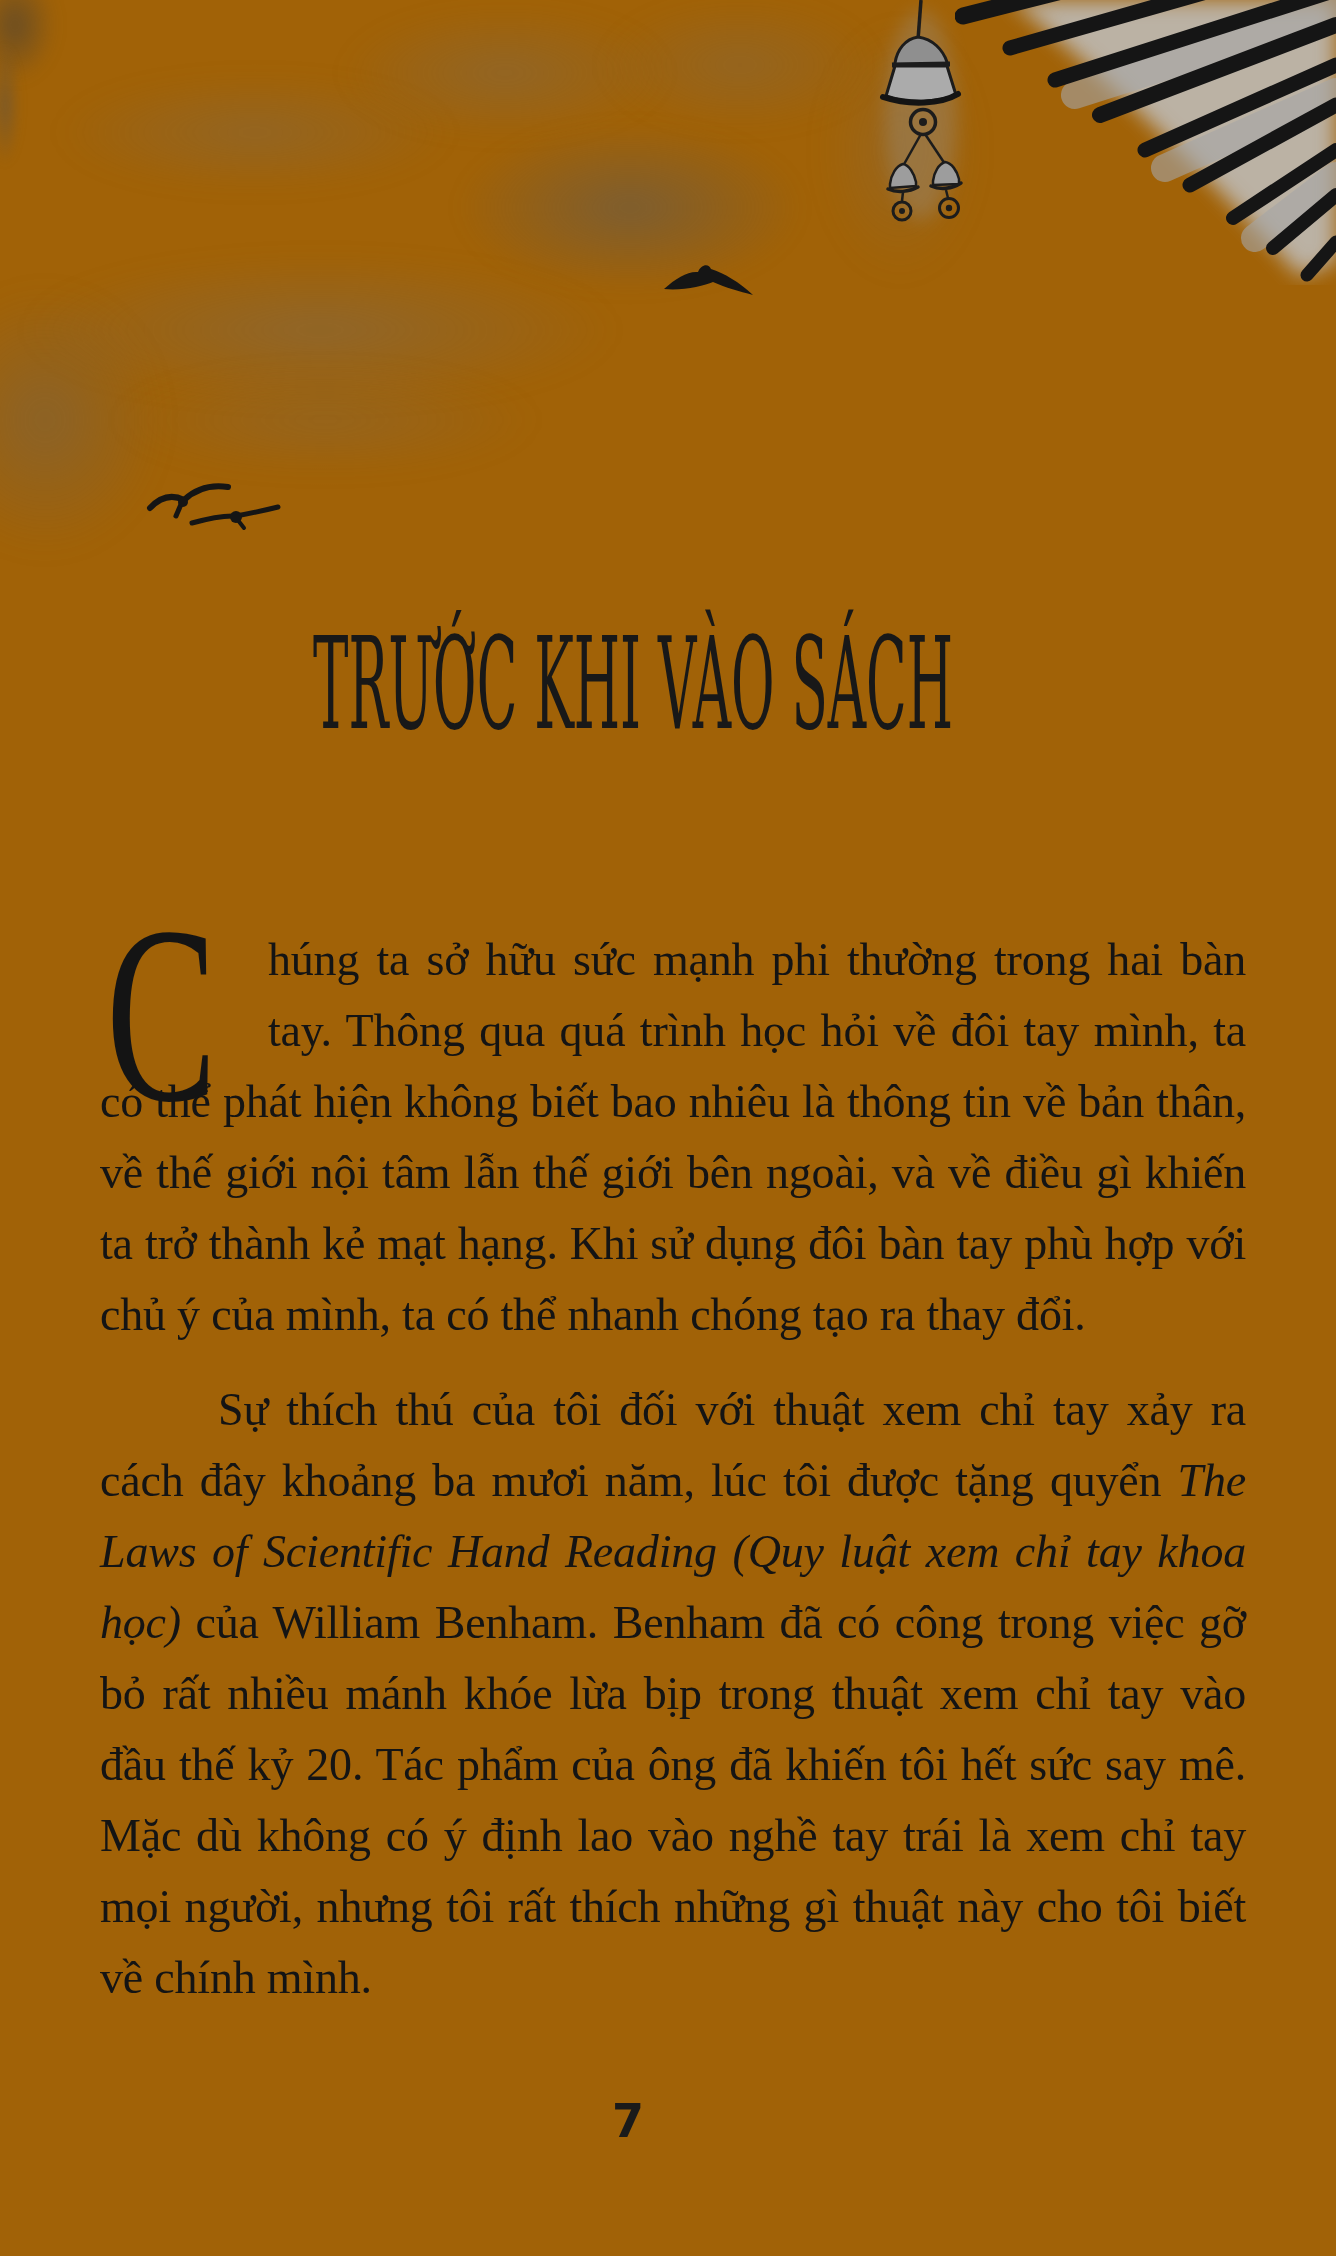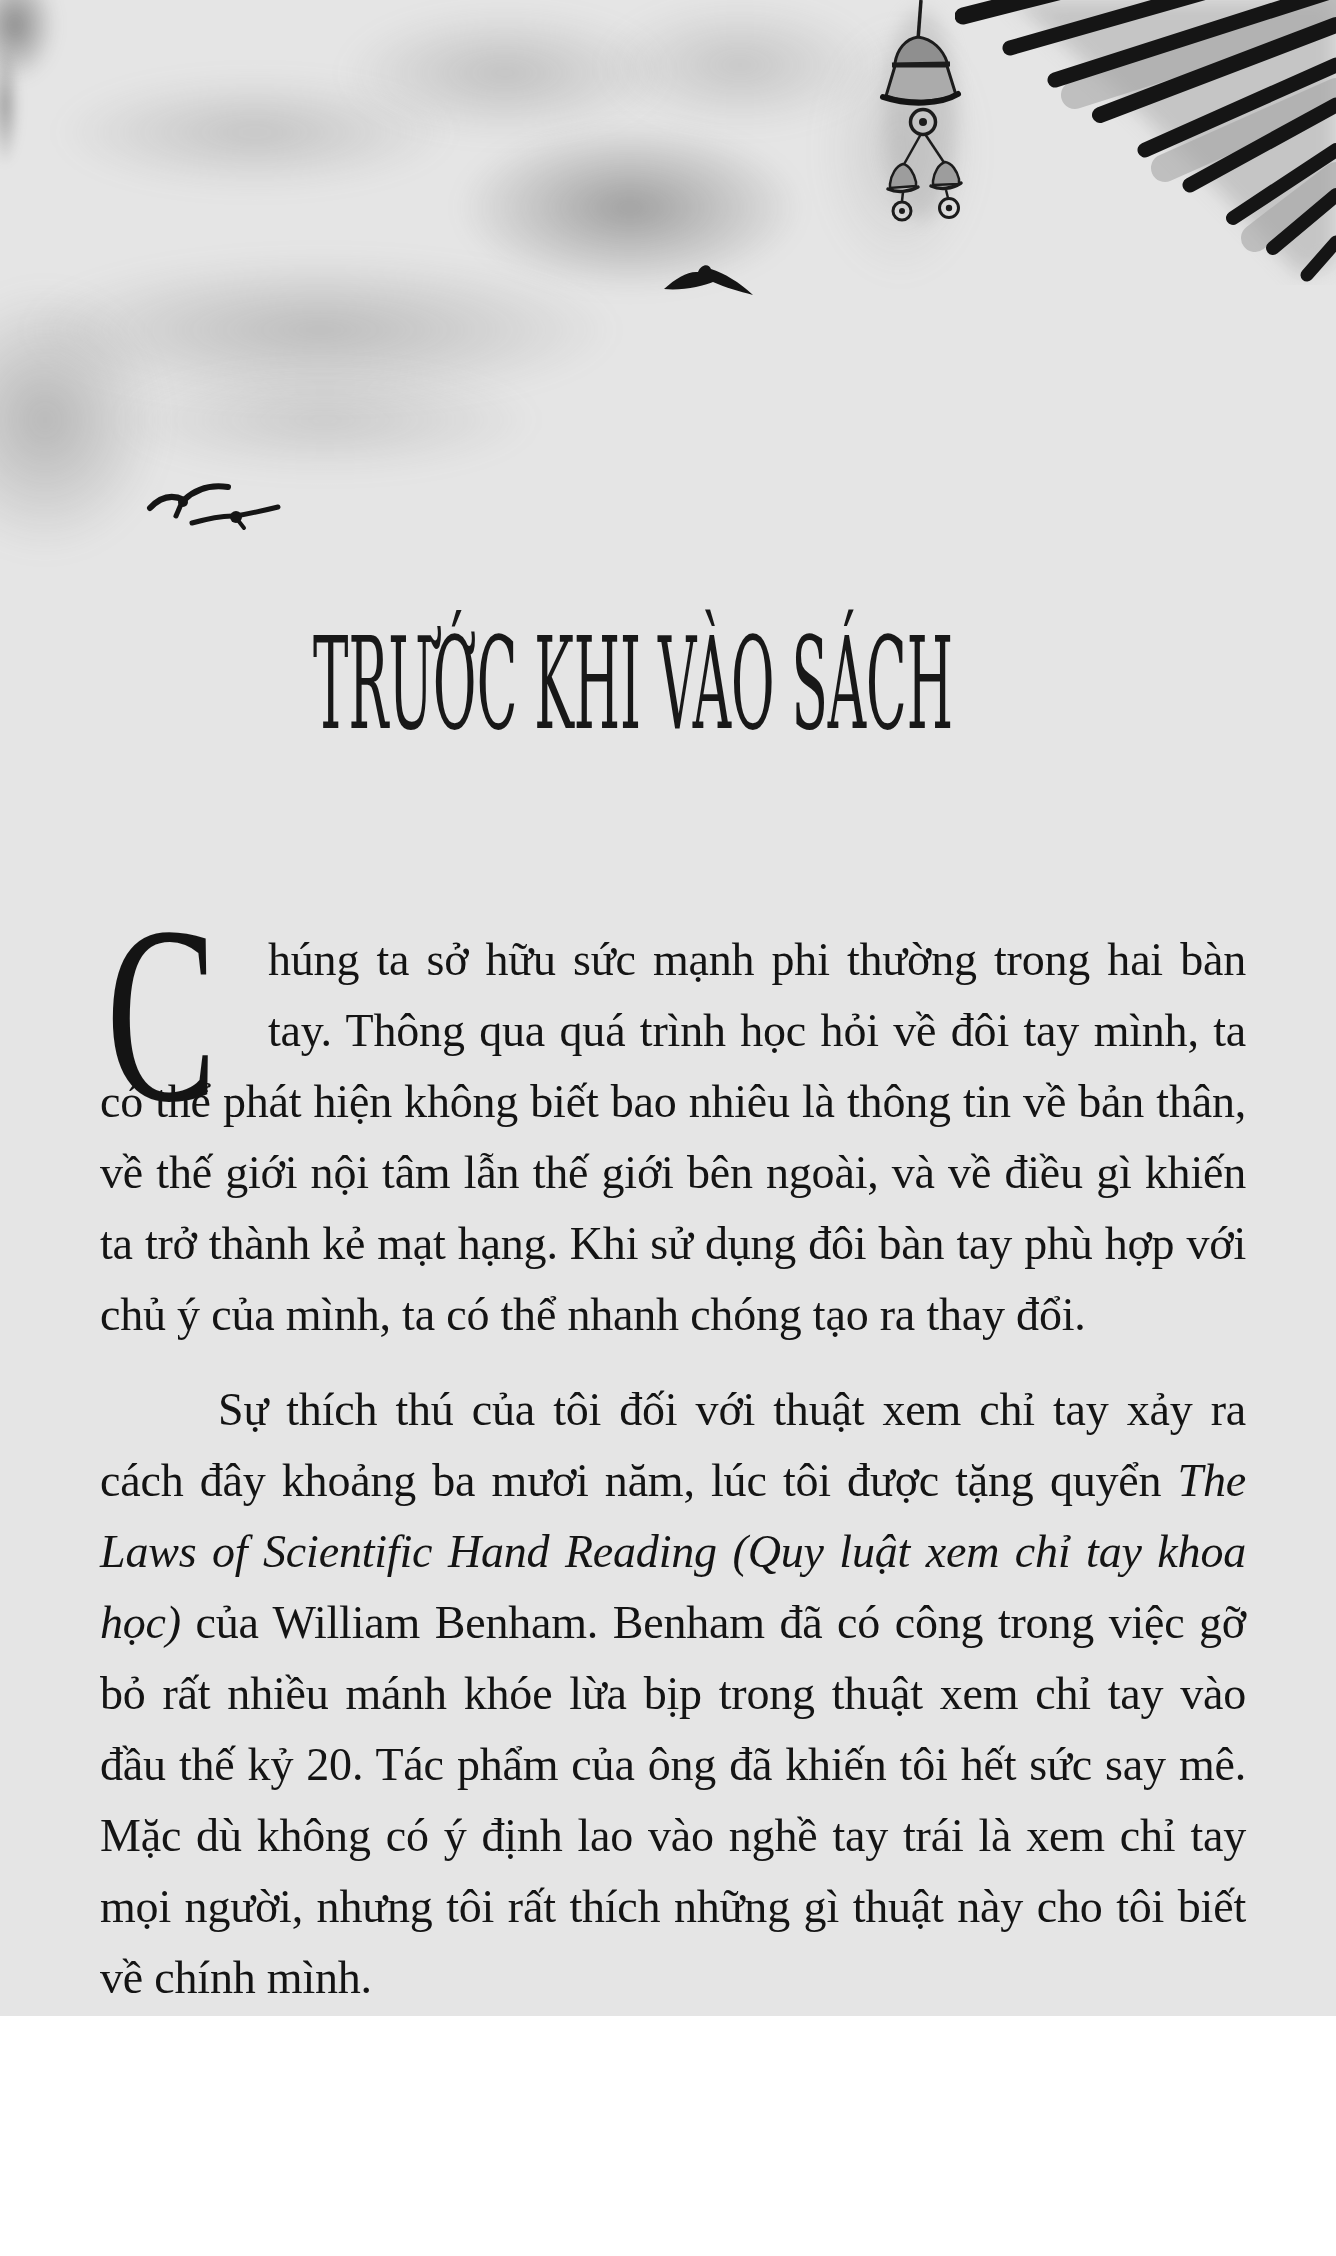--- a/index.html
+++ b/index.html
@@ -1,18 +1,18 @@
 <!DOCTYPE html>
 <html><head>
 <meta charset="utf-8">
 <style>
   html,body { margin:0; padding:0; background:#ffffff; }
   .page {
-    position:relative; width:1336px; height:2016px;
-    background:#e5e5e5; overflow:hidden;
+    position:relative; width:1336px; height:2256px;
+    background:#a16207; overflow:hidden;
     font-family:"Liberation Serif", serif; color:#141414;
   }
   
   .clouds { position:absolute; left:0; top:0; width:960px; height:520px; }
   .cloud { position:absolute; border-radius:50%; }
   .deco-svg { position:absolute; }
   
   .title-wrap { position:absolute; left:293px; top:590px; width:680px; height:185px; }
   
   .body-text {

